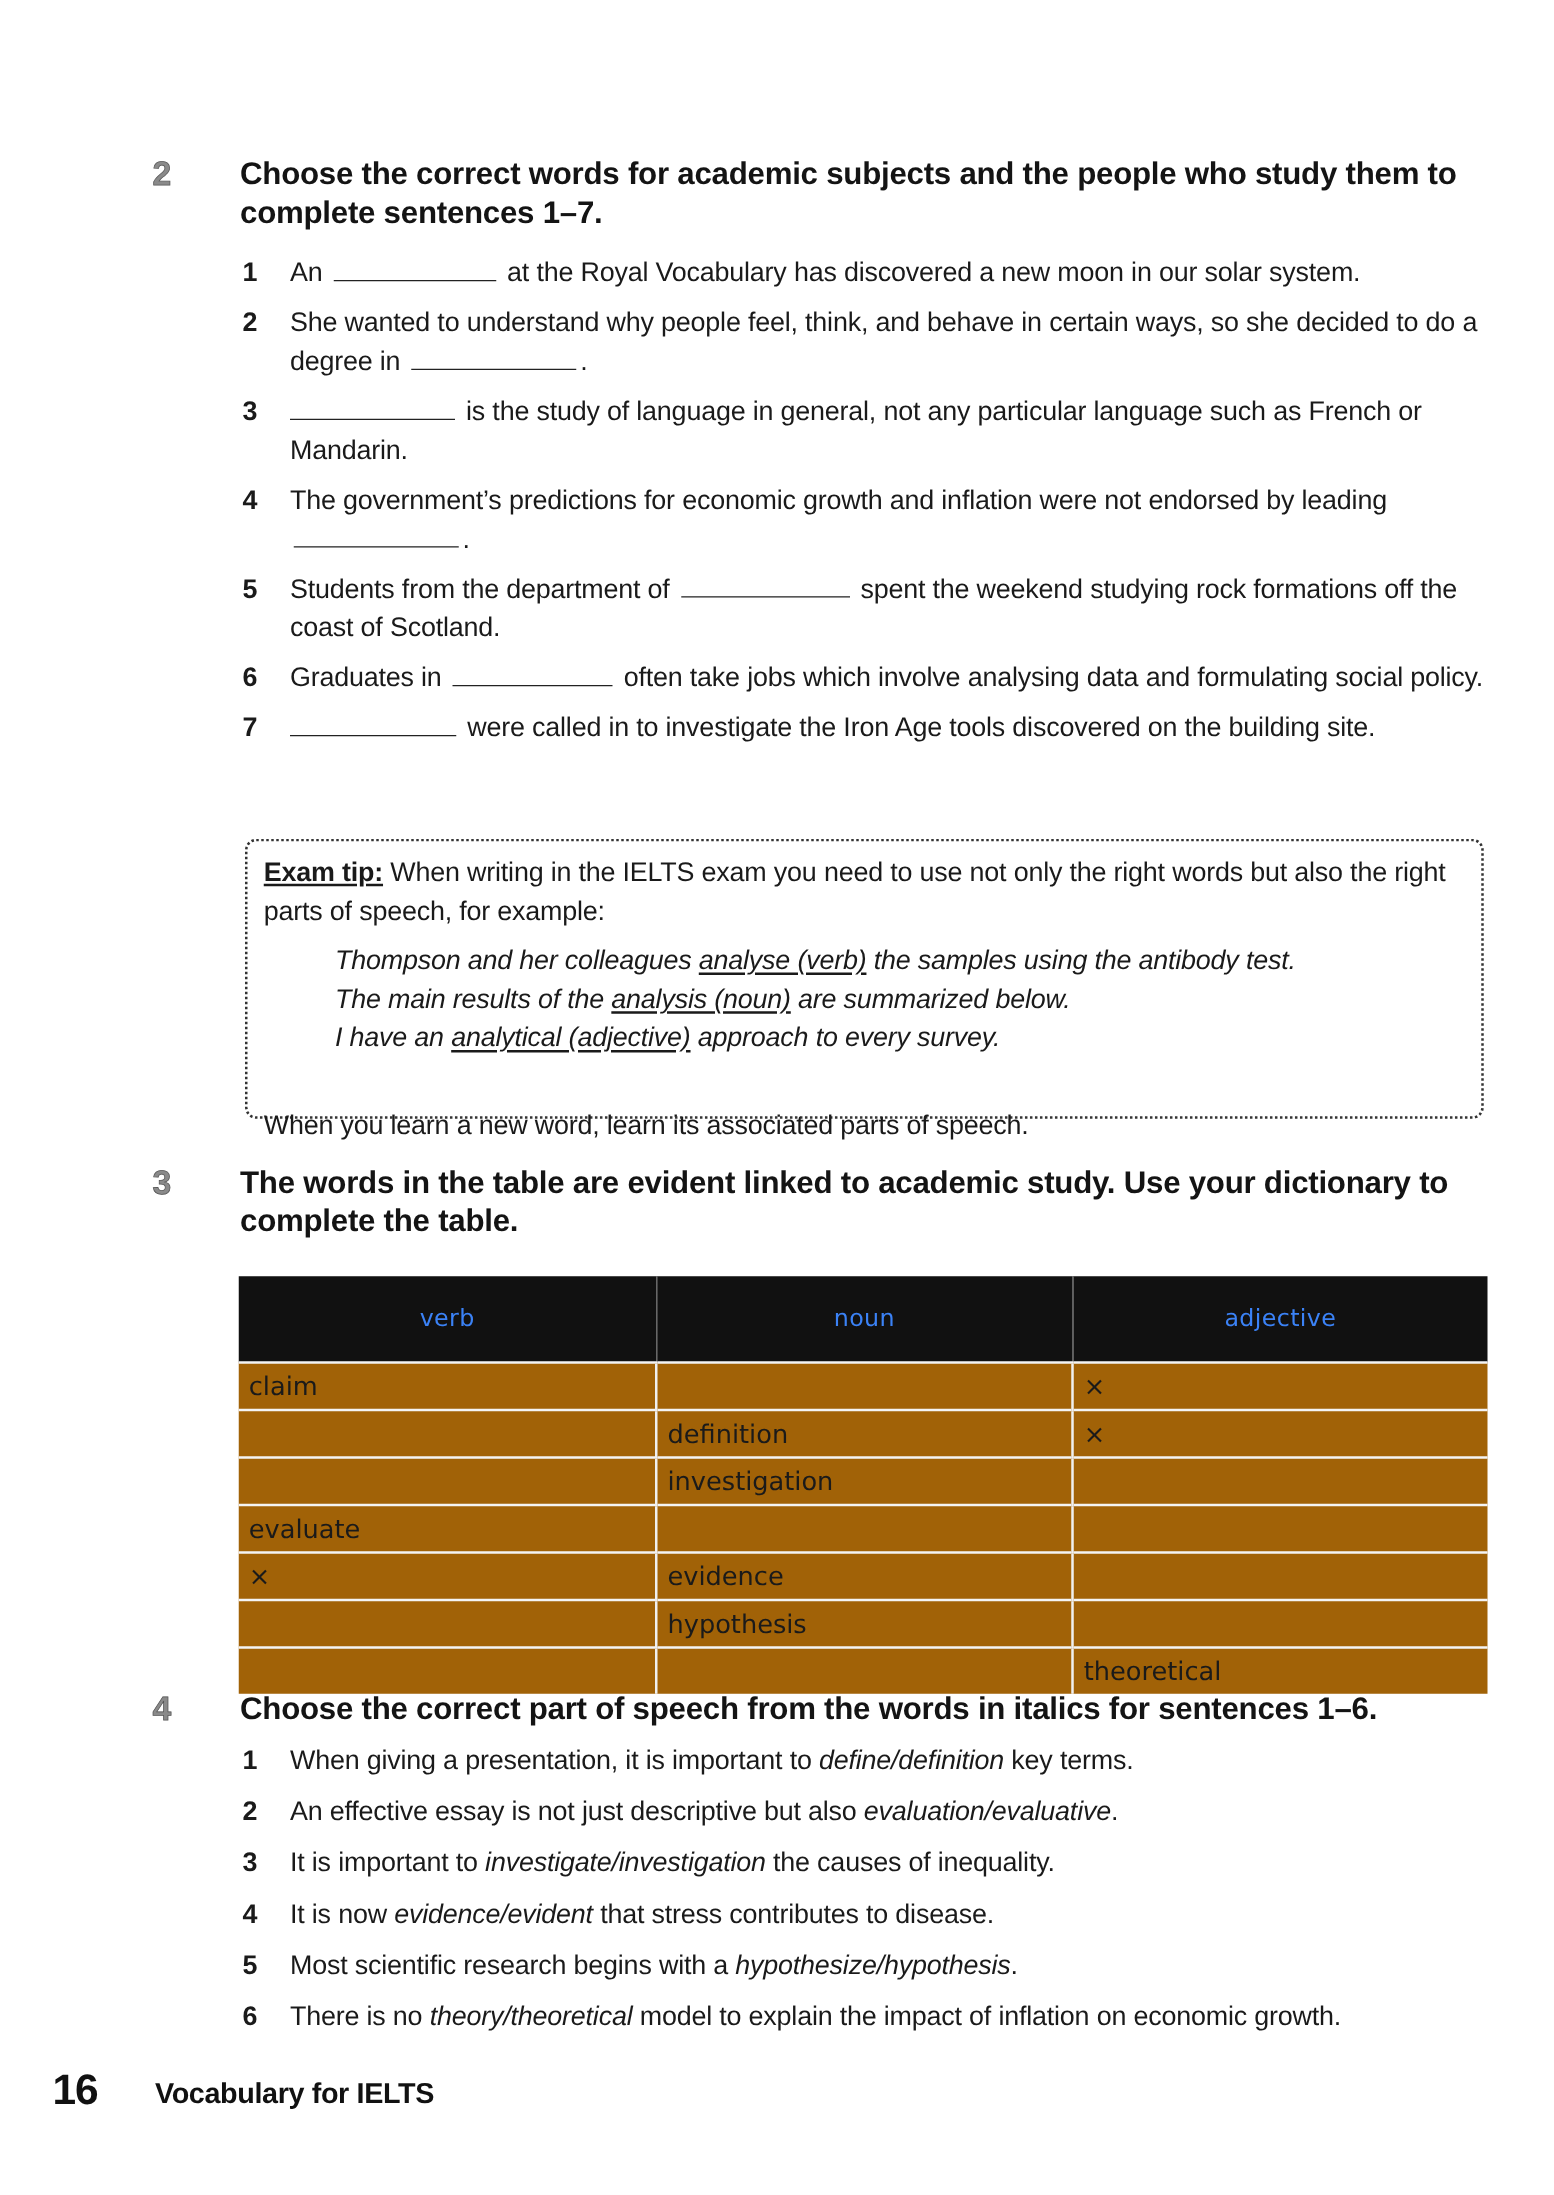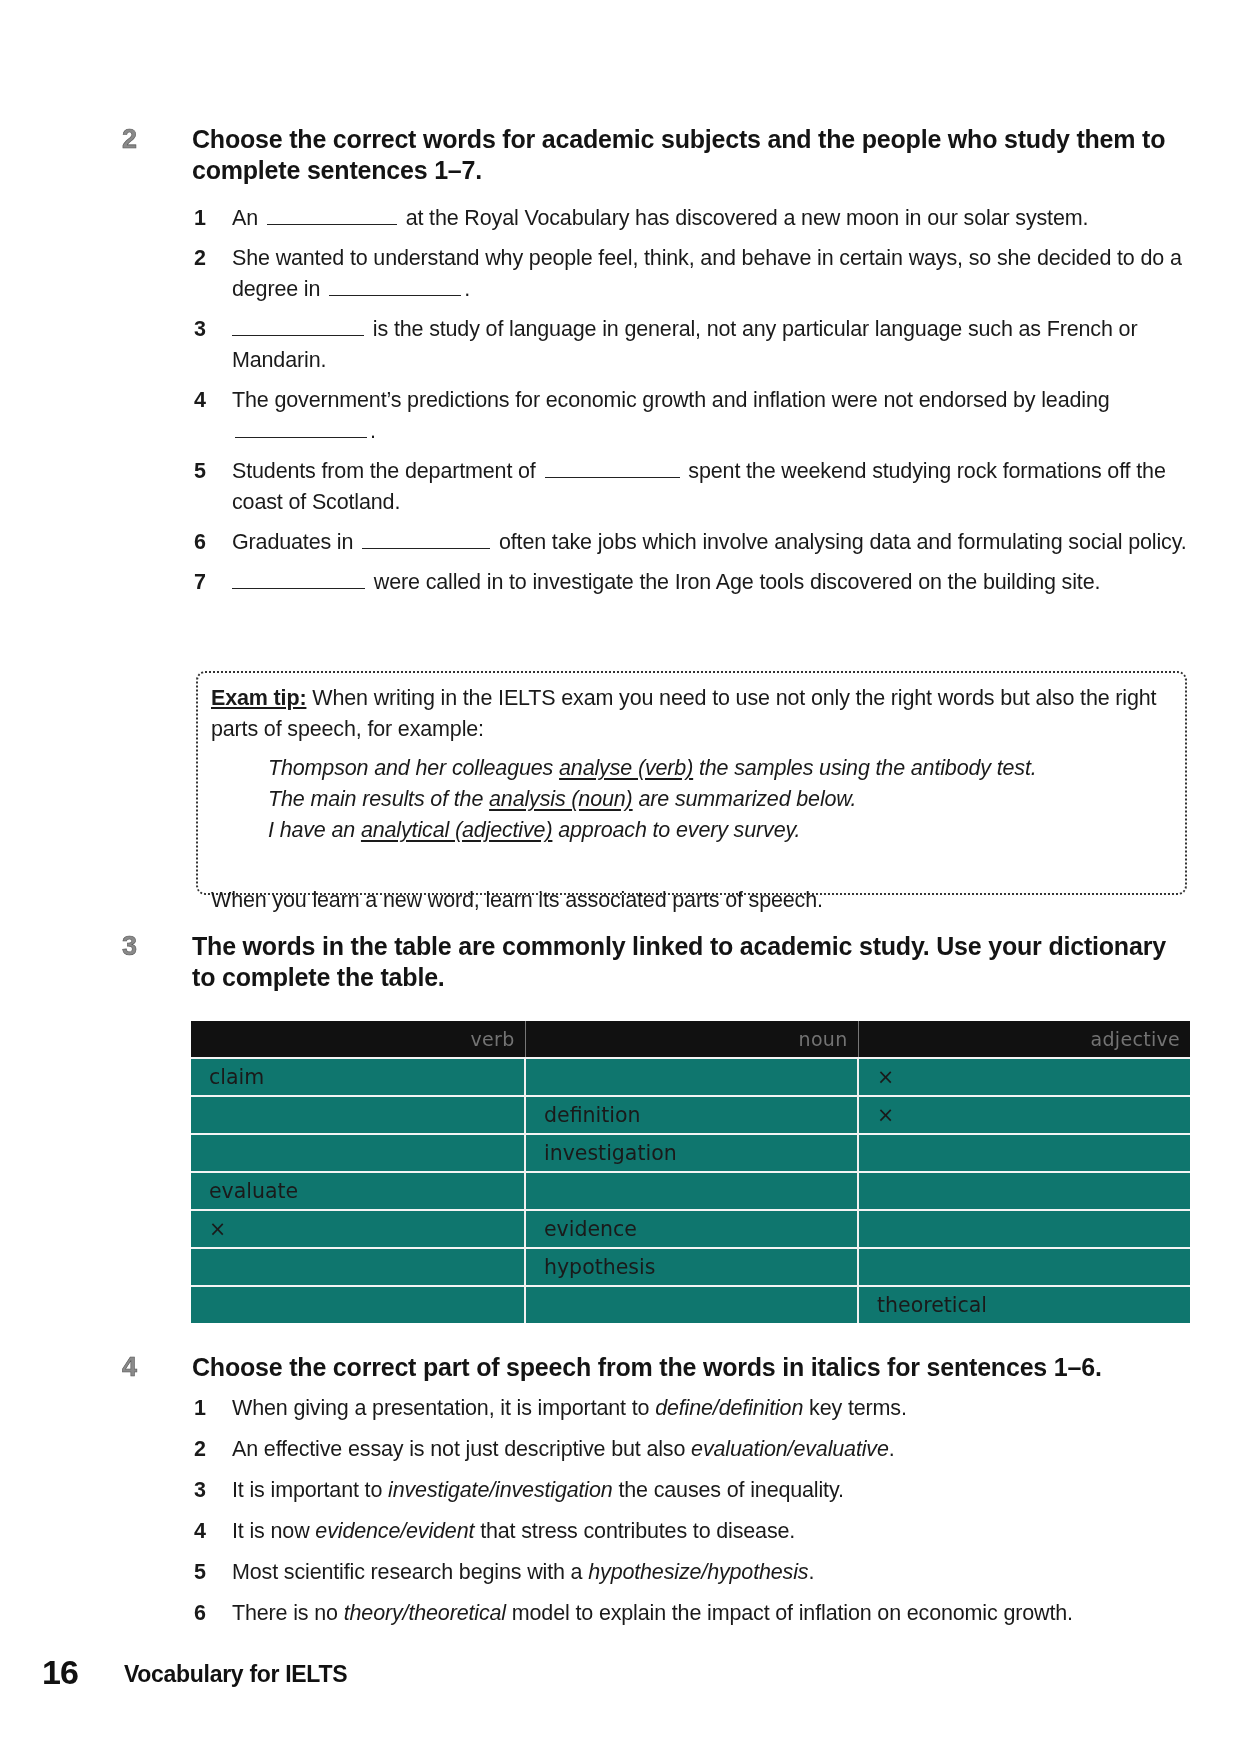--- a/index.html
+++ b/index.html
@@ -43,27 +43,27 @@
   .tip .examples { position: absolute; left: 70px; top: 80px; width: 900px; font-style: italic; line-height: 31px; }
   .tip .examples u { text-decoration: underline; text-underline-offset: 3px; }
   .tip .outro { position: absolute; left: 13px; top: 180px; width: 960px; margin-top: 32px; }
 
   table.pos {
     position: absolute; left: 191px; top: 1021px; width: 999px;
     border-collapse: collapse; table-layout: fixed;
     font-family: "DejaVu Sans", sans-serif; font-size: 20.5px;
   }
   table.pos th {
-    background: #111111; color: #737373; font-weight: normal; text-align: right;
-    height: 36px; padding: 0 10px; font-size: 19px; letter-spacing: 0.3px;
+    background: #111111; color: #3b82f6; font-weight: normal; text-align: center;
+    height: 36px; padding: 16px 10px; font-size: 19px; letter-spacing: 0.3px;
     border-left: 1px solid #777;
   }
   table.pos th:first-child { border-left: none; }
   table.pos td {
-    background: #0f766e; height: 36px; padding: 0 18px; vertical-align: middle;
+    background: #a16207; height: 36px; padding: 0 8px; vertical-align: middle;
     border-top: 2px solid #f4f4f4; border-left: 2px solid #f0f0f0; color: #1a1a1a;
   }
   table.pos td:first-child { border-left: none; }
   table.pos col.c1 { width: 334px; }
   table.pos col.c2 { width: 333px; }
   table.pos col.c3 { width: 332px; }
 
   .it { font-style: italic; }
 
   .footer-num {
@@ -139,21 +139,21 @@
         <span>The main results of the </span><u>analysis (noun)</u><span> are summarized below.</span>
       </div>
       <div>
         <span>I have an </span><u>analytical (adjective)</u><span> approach to every survey.</span>
       </div>
     </div>
     <div class="outro">When you learn a new word, learn its associated parts of speech.</div>
   </div>
 
   <div class="sec-num" style="top:931px;">3</div>
-  <div class="sec-title" style="top:931px;">The words in the table are commonly linked to academic study. Use your dictionary to complete the table.</div>
+  <div class="sec-title" style="top:931px;">The words in the table are evident linked to academic study. Use your dictionary to complete the table.</div>
 
   <table class="pos">
     <colgroup>
         <col class="c1">
         <col class="c2">
         <col class="c3">
       </colgroup>
     <thead>
       <tr>
         <th>verb</th>

